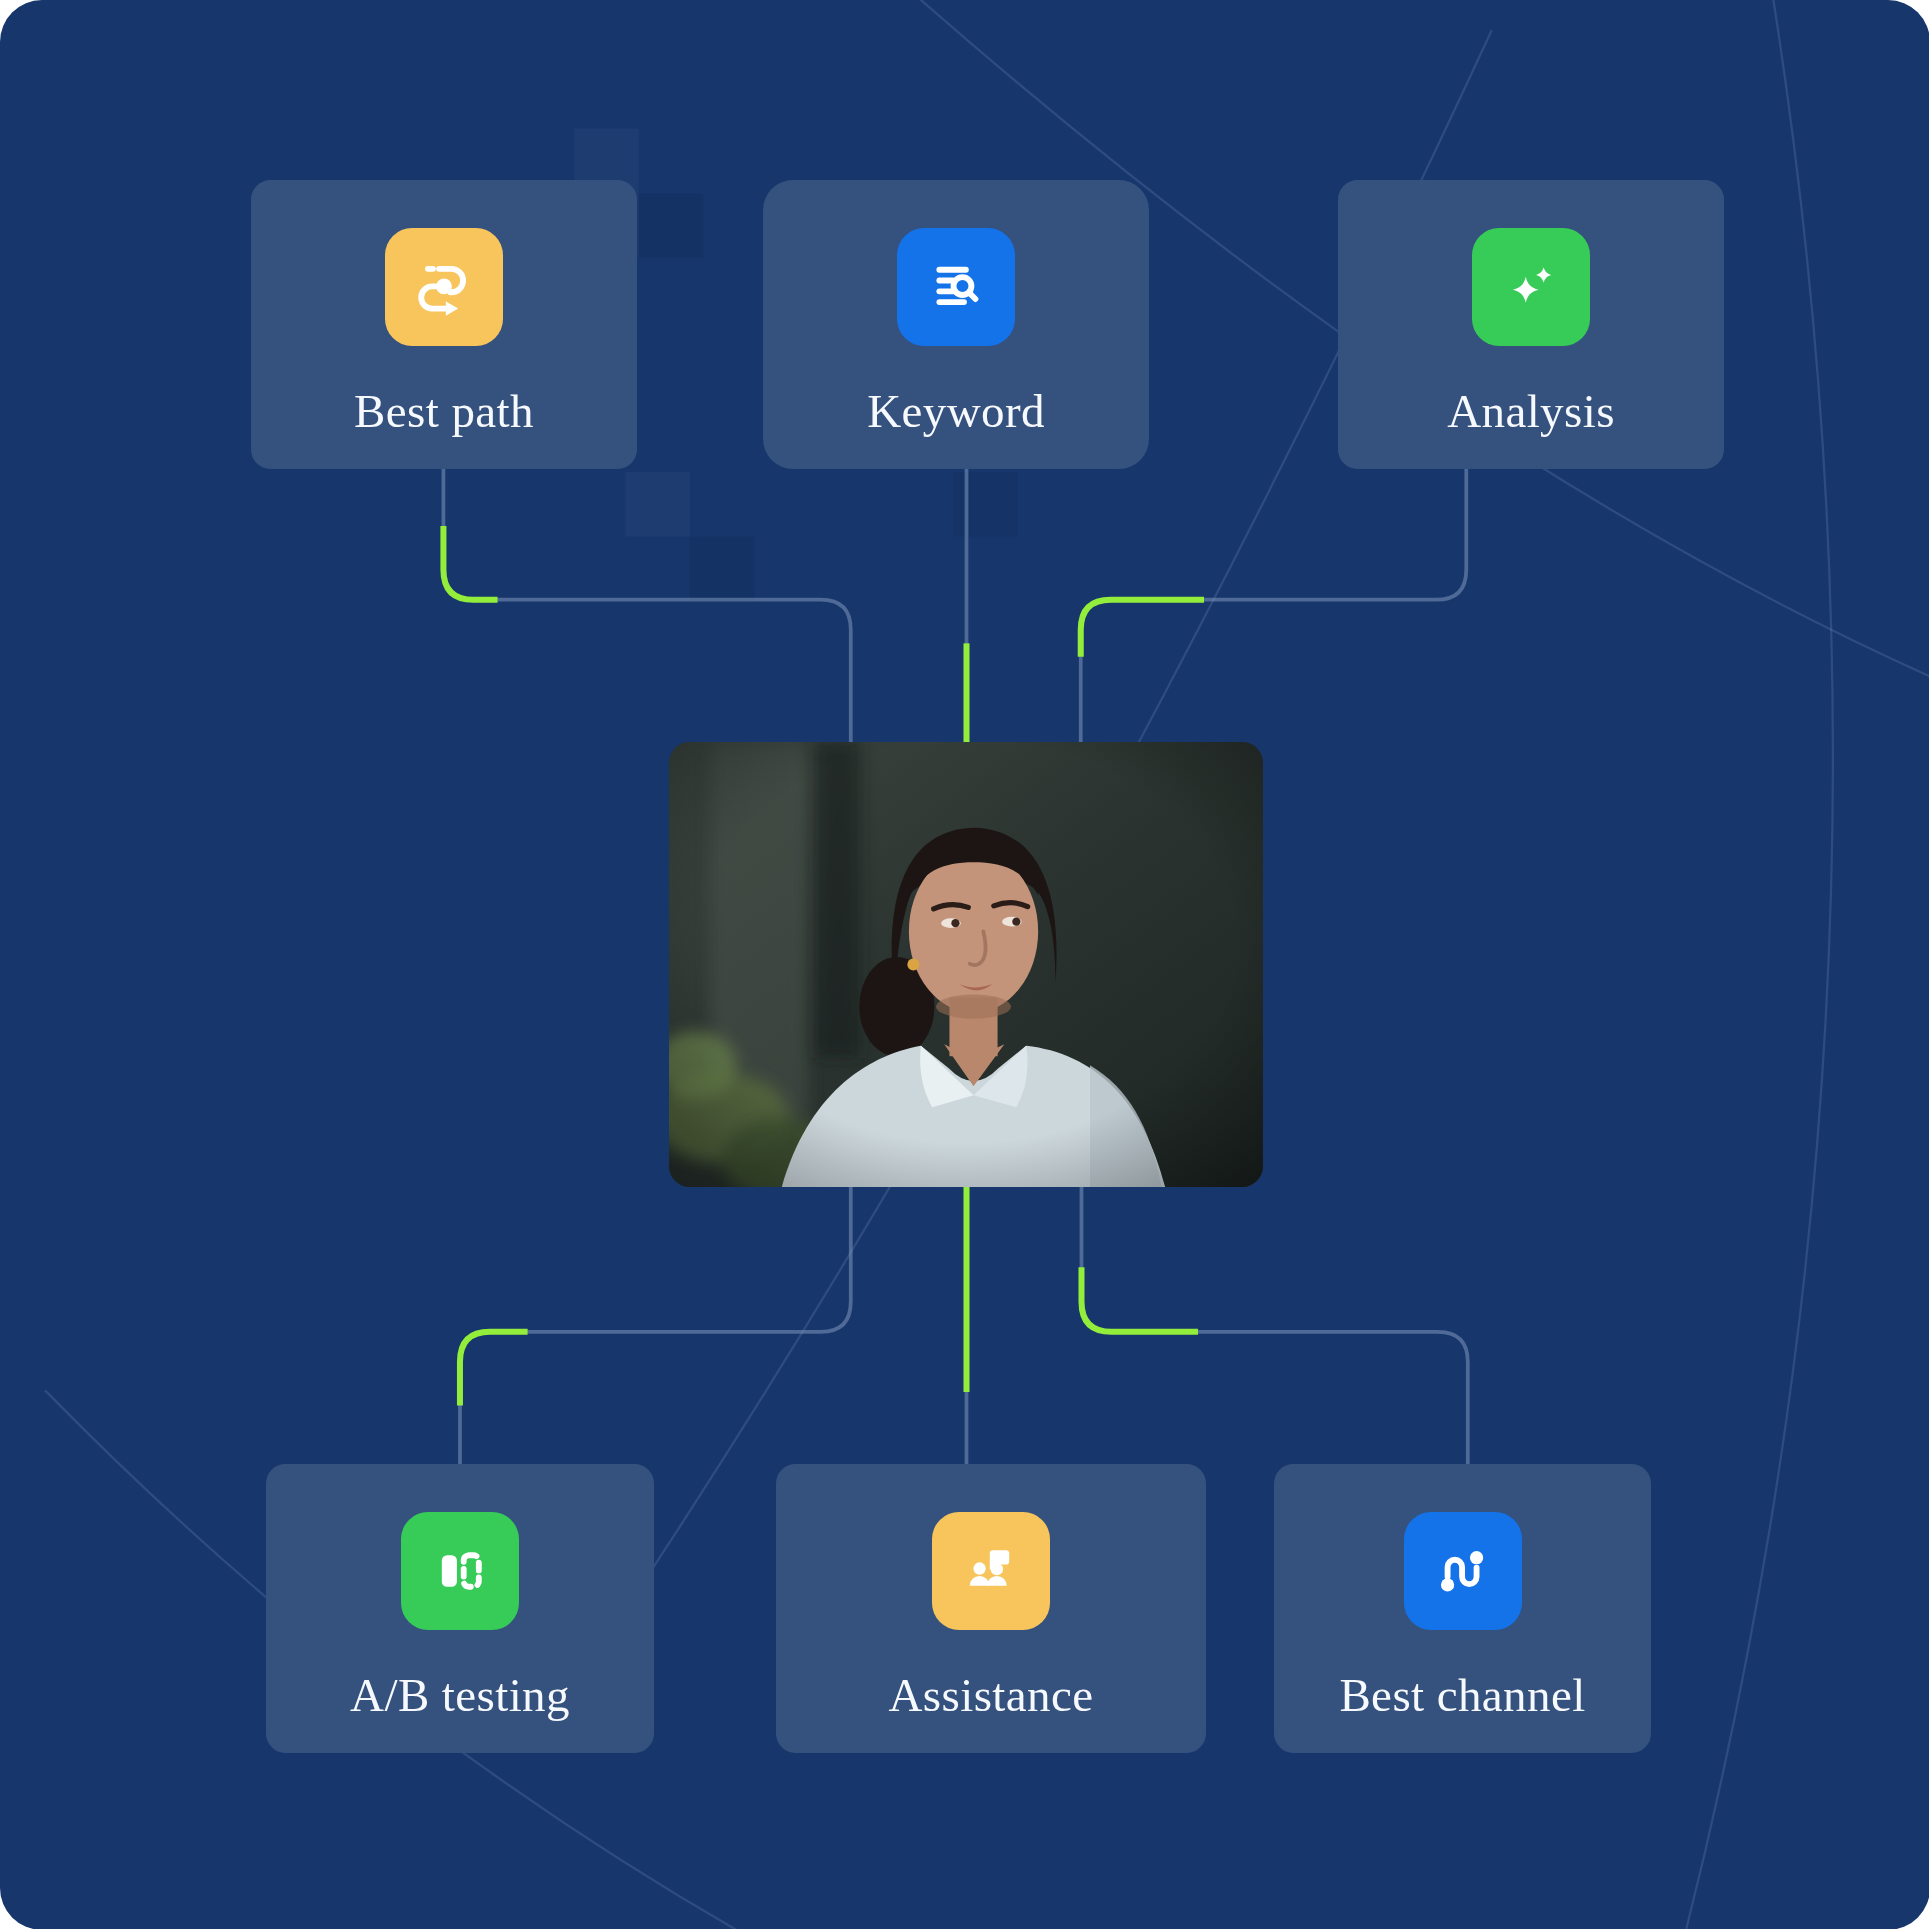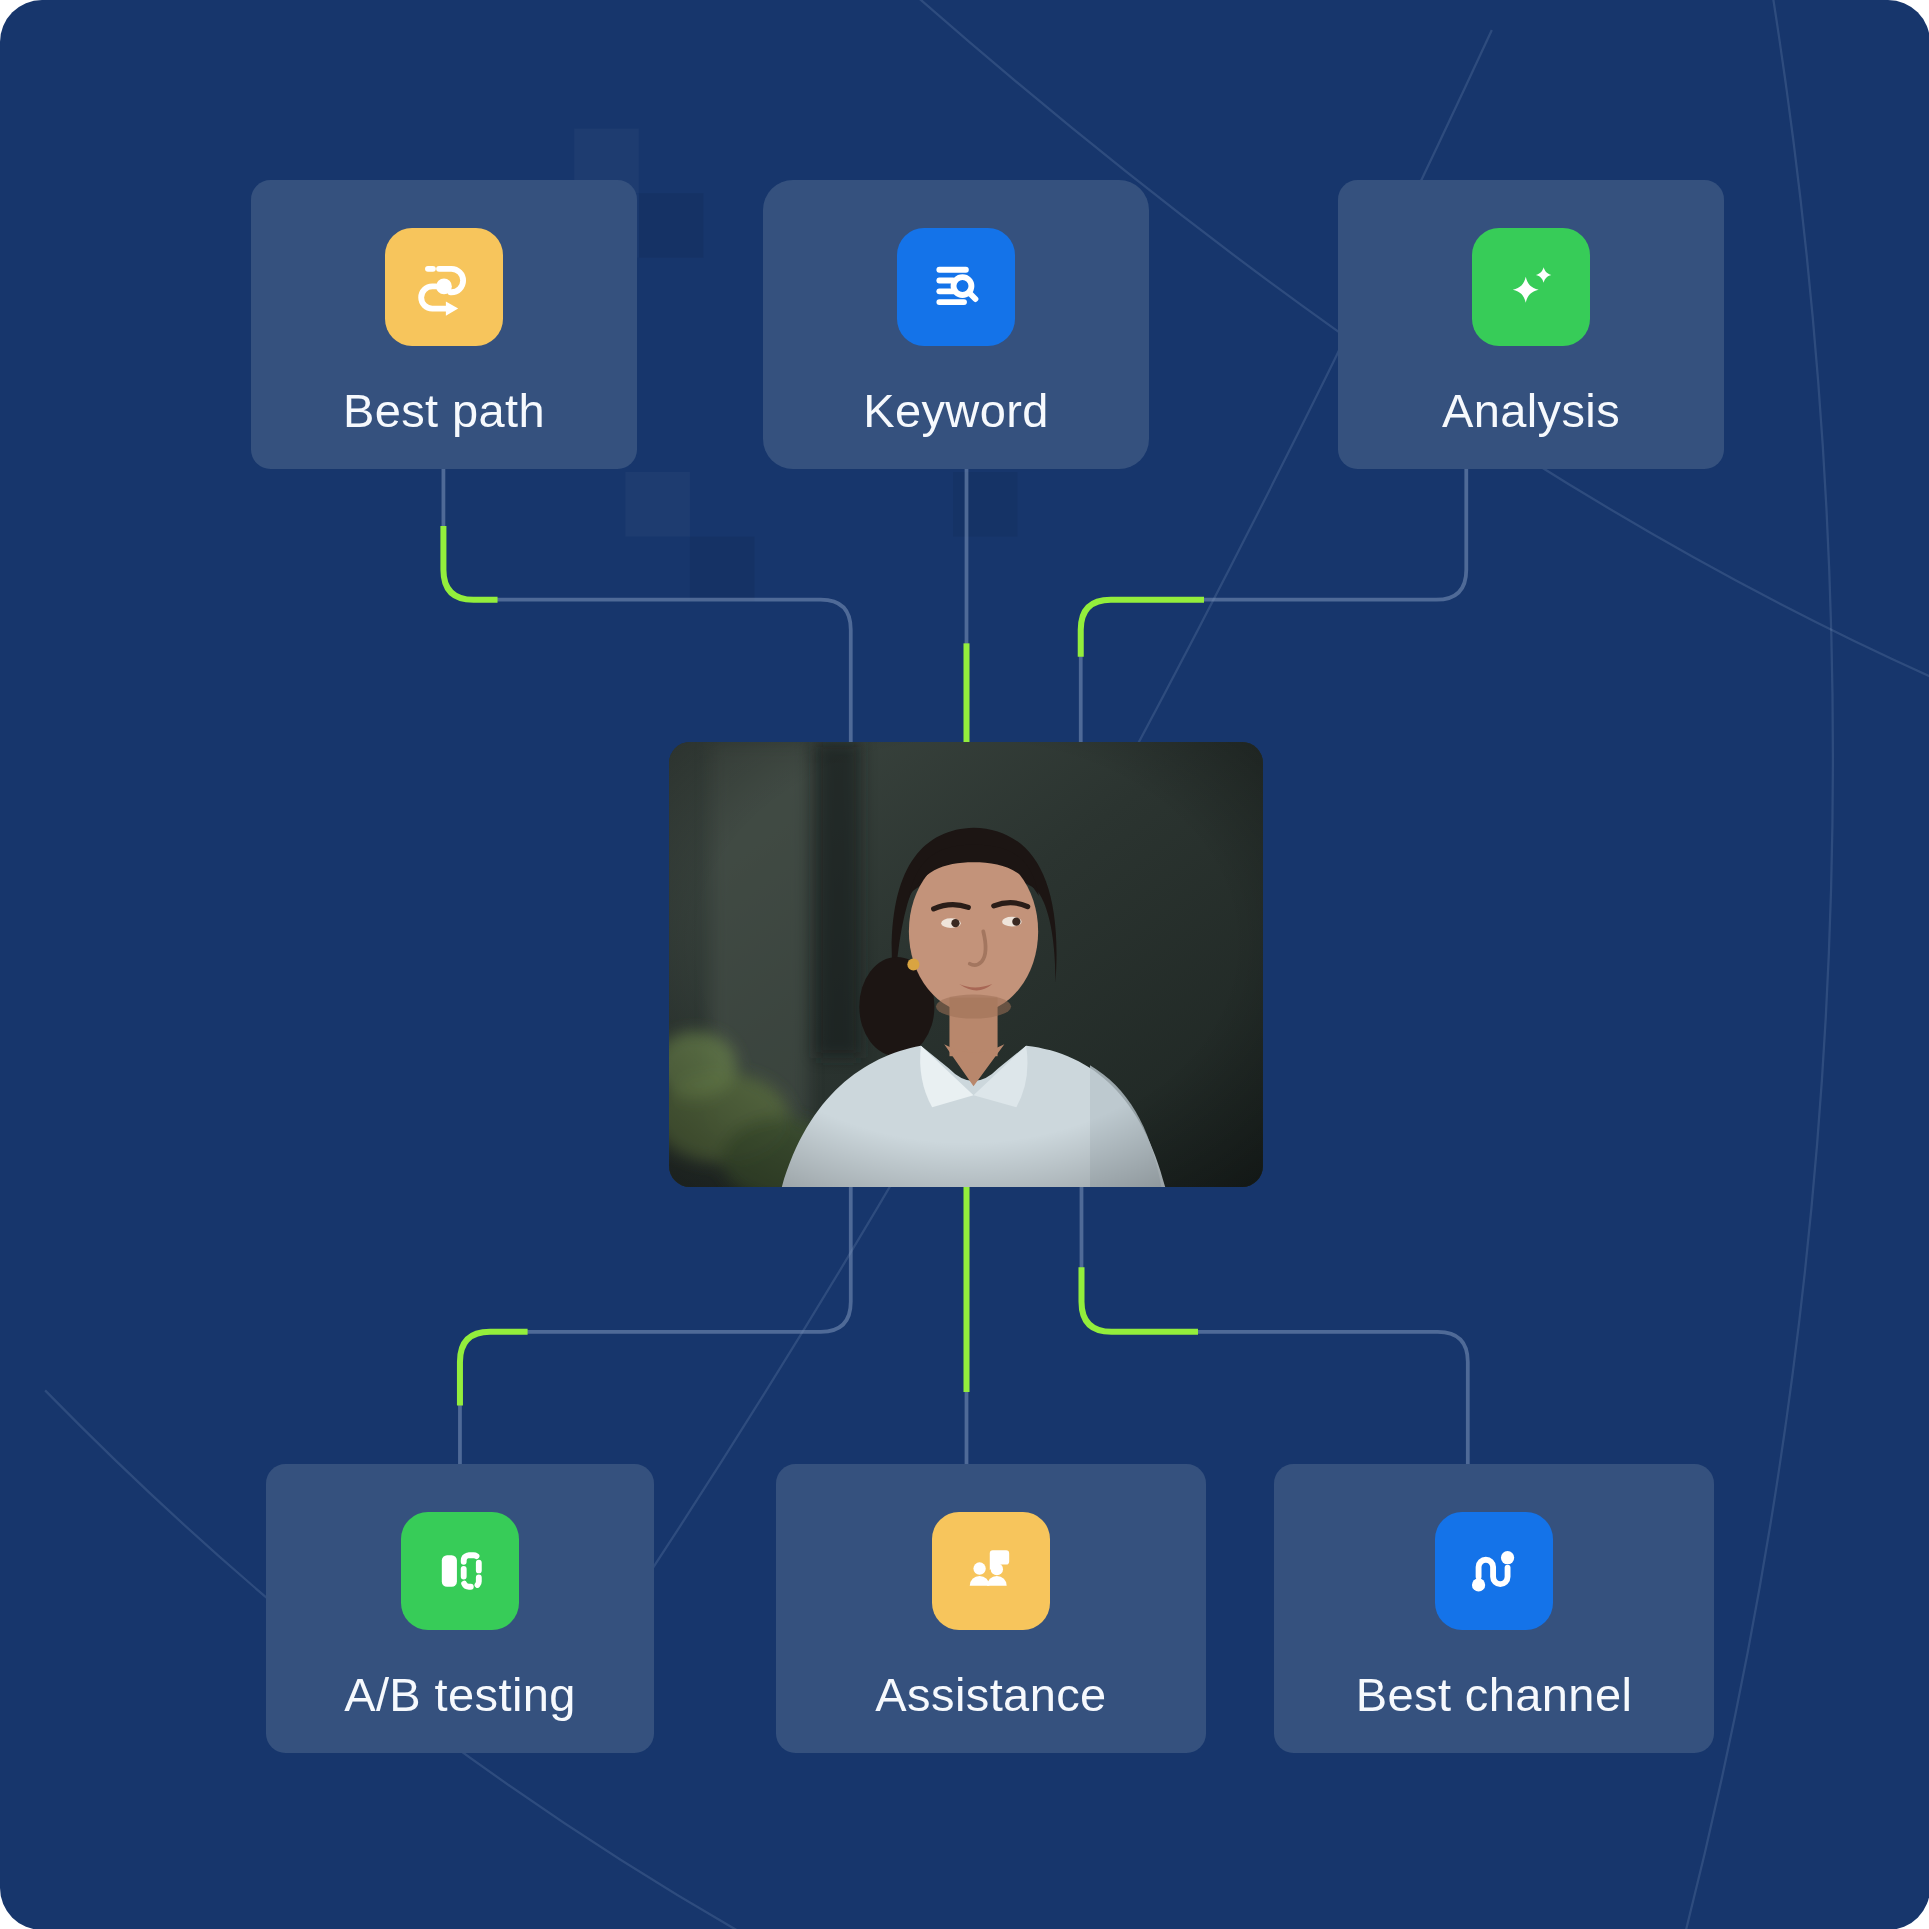--- a/index.html
+++ b/index.html
@@ -14,31 +14,31 @@
   .deco-block{stroke:none;}
   .conn{fill:none;stroke:var(--connector);stroke-opacity:0.55;stroke-width:5;}
   .conn-green{fill:none;stroke:var(--accent);stroke-width:8;}
   .card{position:absolute;width:386px;height:289px;background:var(--card);
         border-radius:19.5px;}
   .card.t1{left:251px;top:180px;}
   .card.t2{left:763px;top:180px;border-radius:30px;}
   .card.t3{left:1338px;top:180px;}
   .card.b1{left:266px;top:1464px;width:388px;}
   .card.b2{left:776px;top:1464px;width:389px;padding-left:41px;}
-  .card.b3{left:1274px;top:1464px;width:440px;}
+  .card.b3{left:1274px;top:1464px;width:377px;}
   .icon-box{position:absolute;left:50%;top:48px;transform:translateX(-50%);
             width:118px;height:118px;border-radius:27px;
             display:flex;align-items:center;justify-content:center;}
   .icon-box svg{width:74px;height:74px;}
   .bg-yellow{background:var(--icon-yellow);}
   .bg-blue{background:var(--icon-blue);}
   .bg-green{background:var(--icon-green);}
   .card-label{position:absolute;left:0;top:204px;width:100%;text-align:center;
               color:var(--label);font-size:47px;line-height:54px;letter-spacing:0.4px;
-              font-family:Liberation Sans, sans-serif;}
+              font-family:Liberation Serif, serif;}
   .photo{position:absolute;left:669px;top:742px;width:594px;height:445px;
          border-radius:21px;overflow:hidden;background:#232b27;}
   .photo svg{display:block;width:594px;height:445px;}
   .ic{stroke:#fff;stroke-width:1.9;stroke-linecap:round;stroke-linejoin:round;fill:none;}
   .icf{fill:#fff;stroke:none;}
 </style>
 </head>
 <body>
 
 <div class="canvas">

